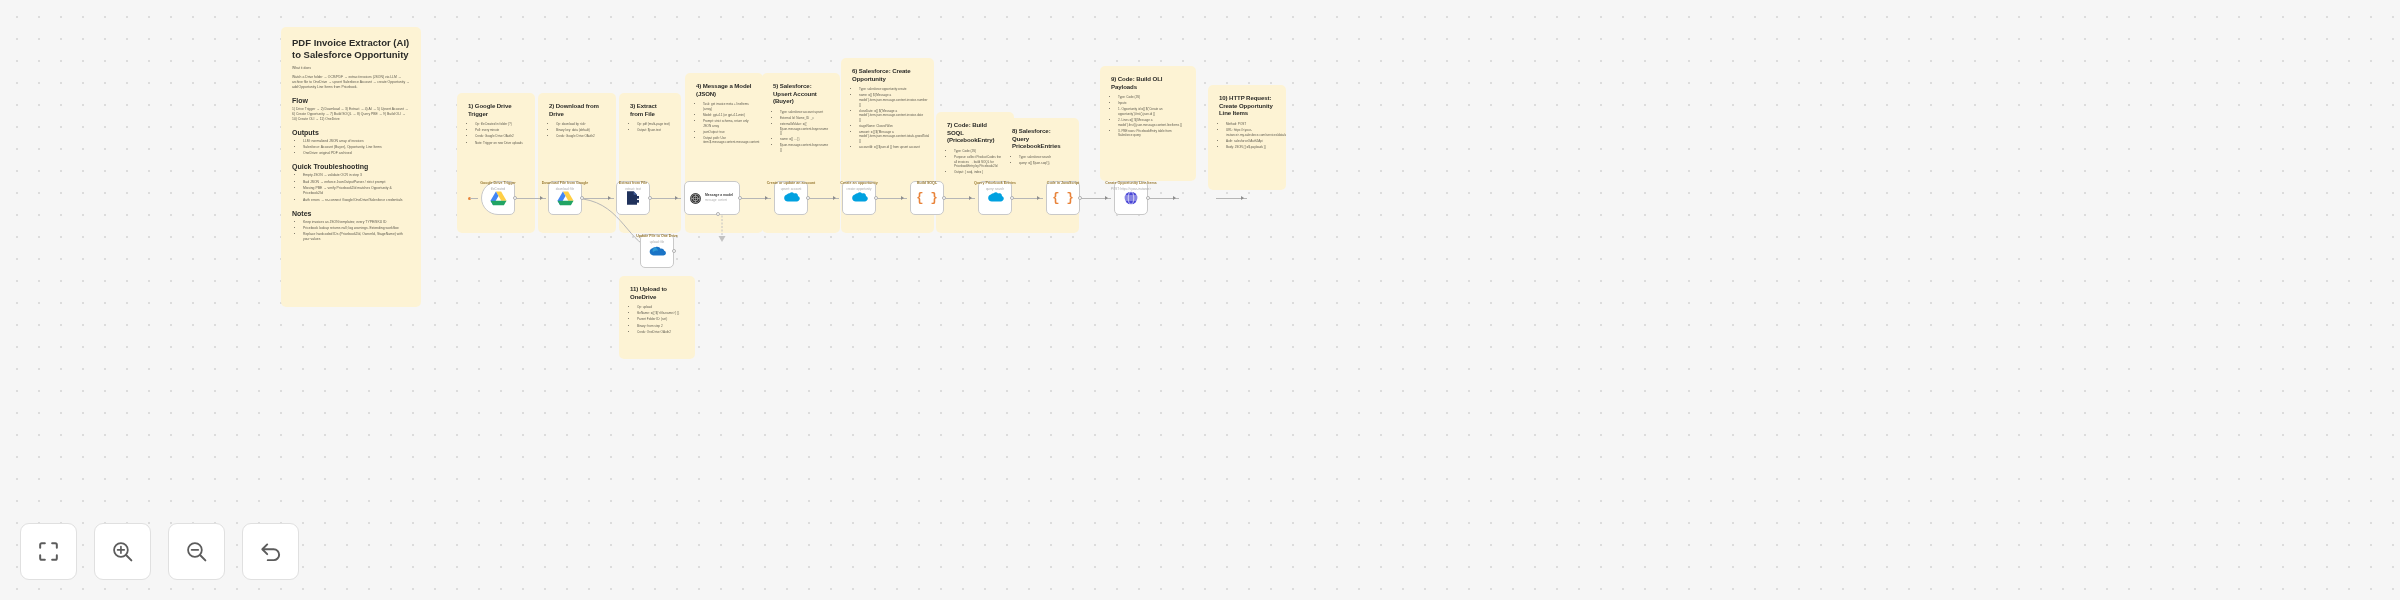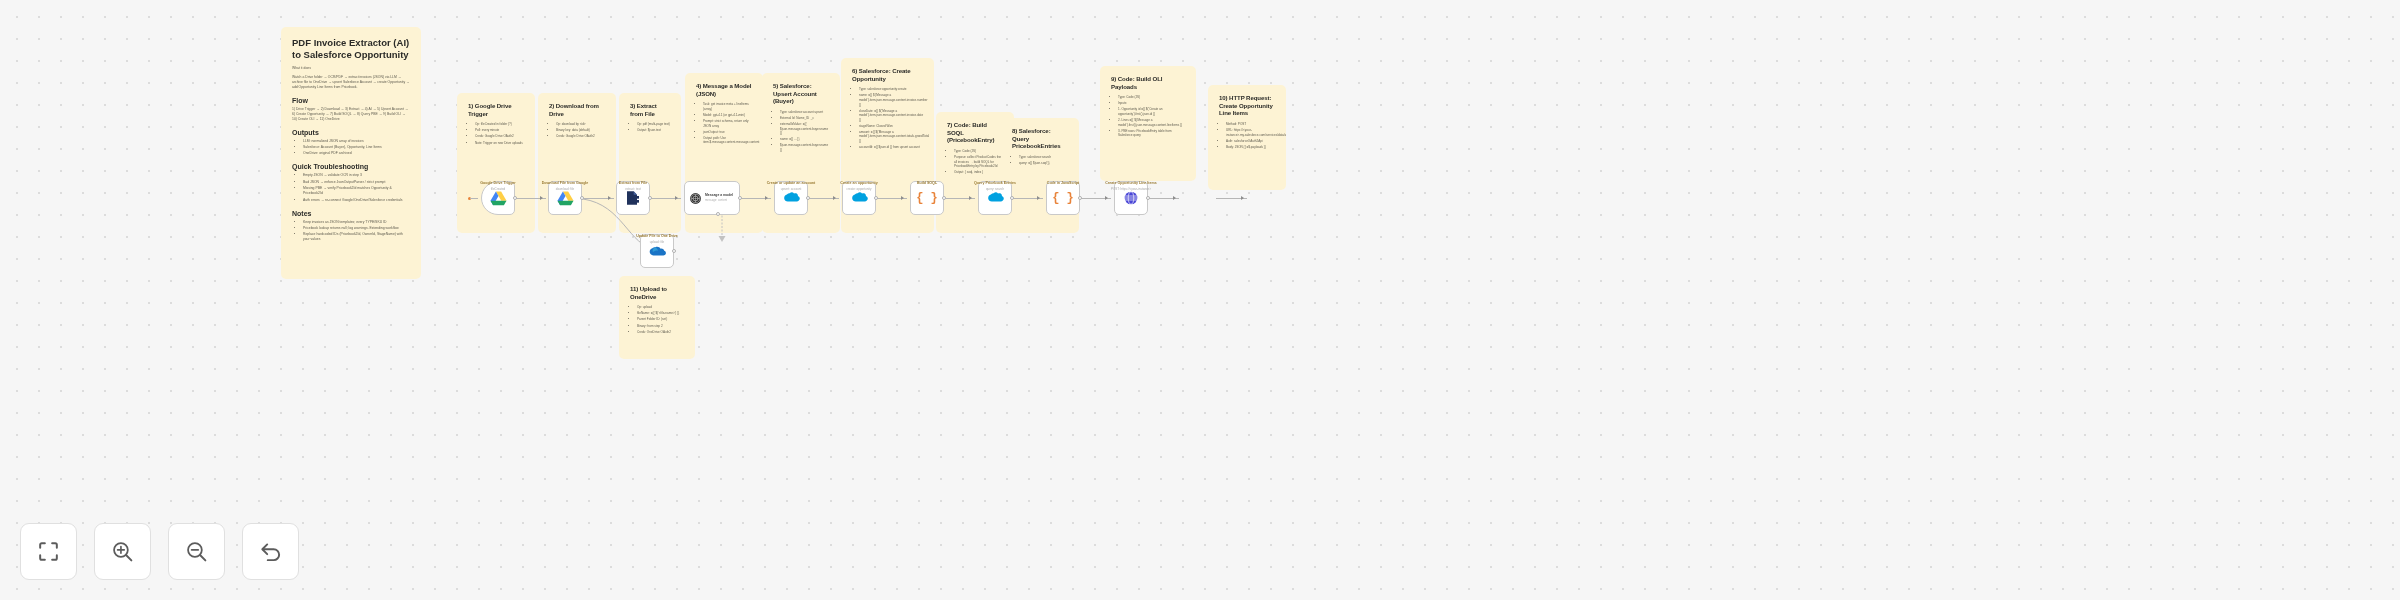--- a/index.html
+++ b/index.html
@@ -50,21 +50,21 @@
   .st-ul li {
     line-height: 1.45;
     color: #5d5a4e;
     margin-bottom: 1.5px;
   }
   .blurtext { filter: blur(0.45px); }
 
   
   #note-main {
     left: 281px; top: 27px;
-    width: 140px; height: 252px;
+    width: 140px; height: 280px;
     padding: 10px 11px;
   }
   #note-main .st-title { font-size: 9.5px; }
   #note-main .st-h { font-size: 7px; }
   #note-main .st-p, #note-main .st-ul li { font-size: 3.4px; }
 
   
   .stepnote .st-title { font-size: 6.1px; letter-spacing: -0.1px; }
   .stepnote .st-ul { padding-left: 7px; }
   .stepnote .st-ul li { font-size: 3.05px; line-height: 1.5; }

